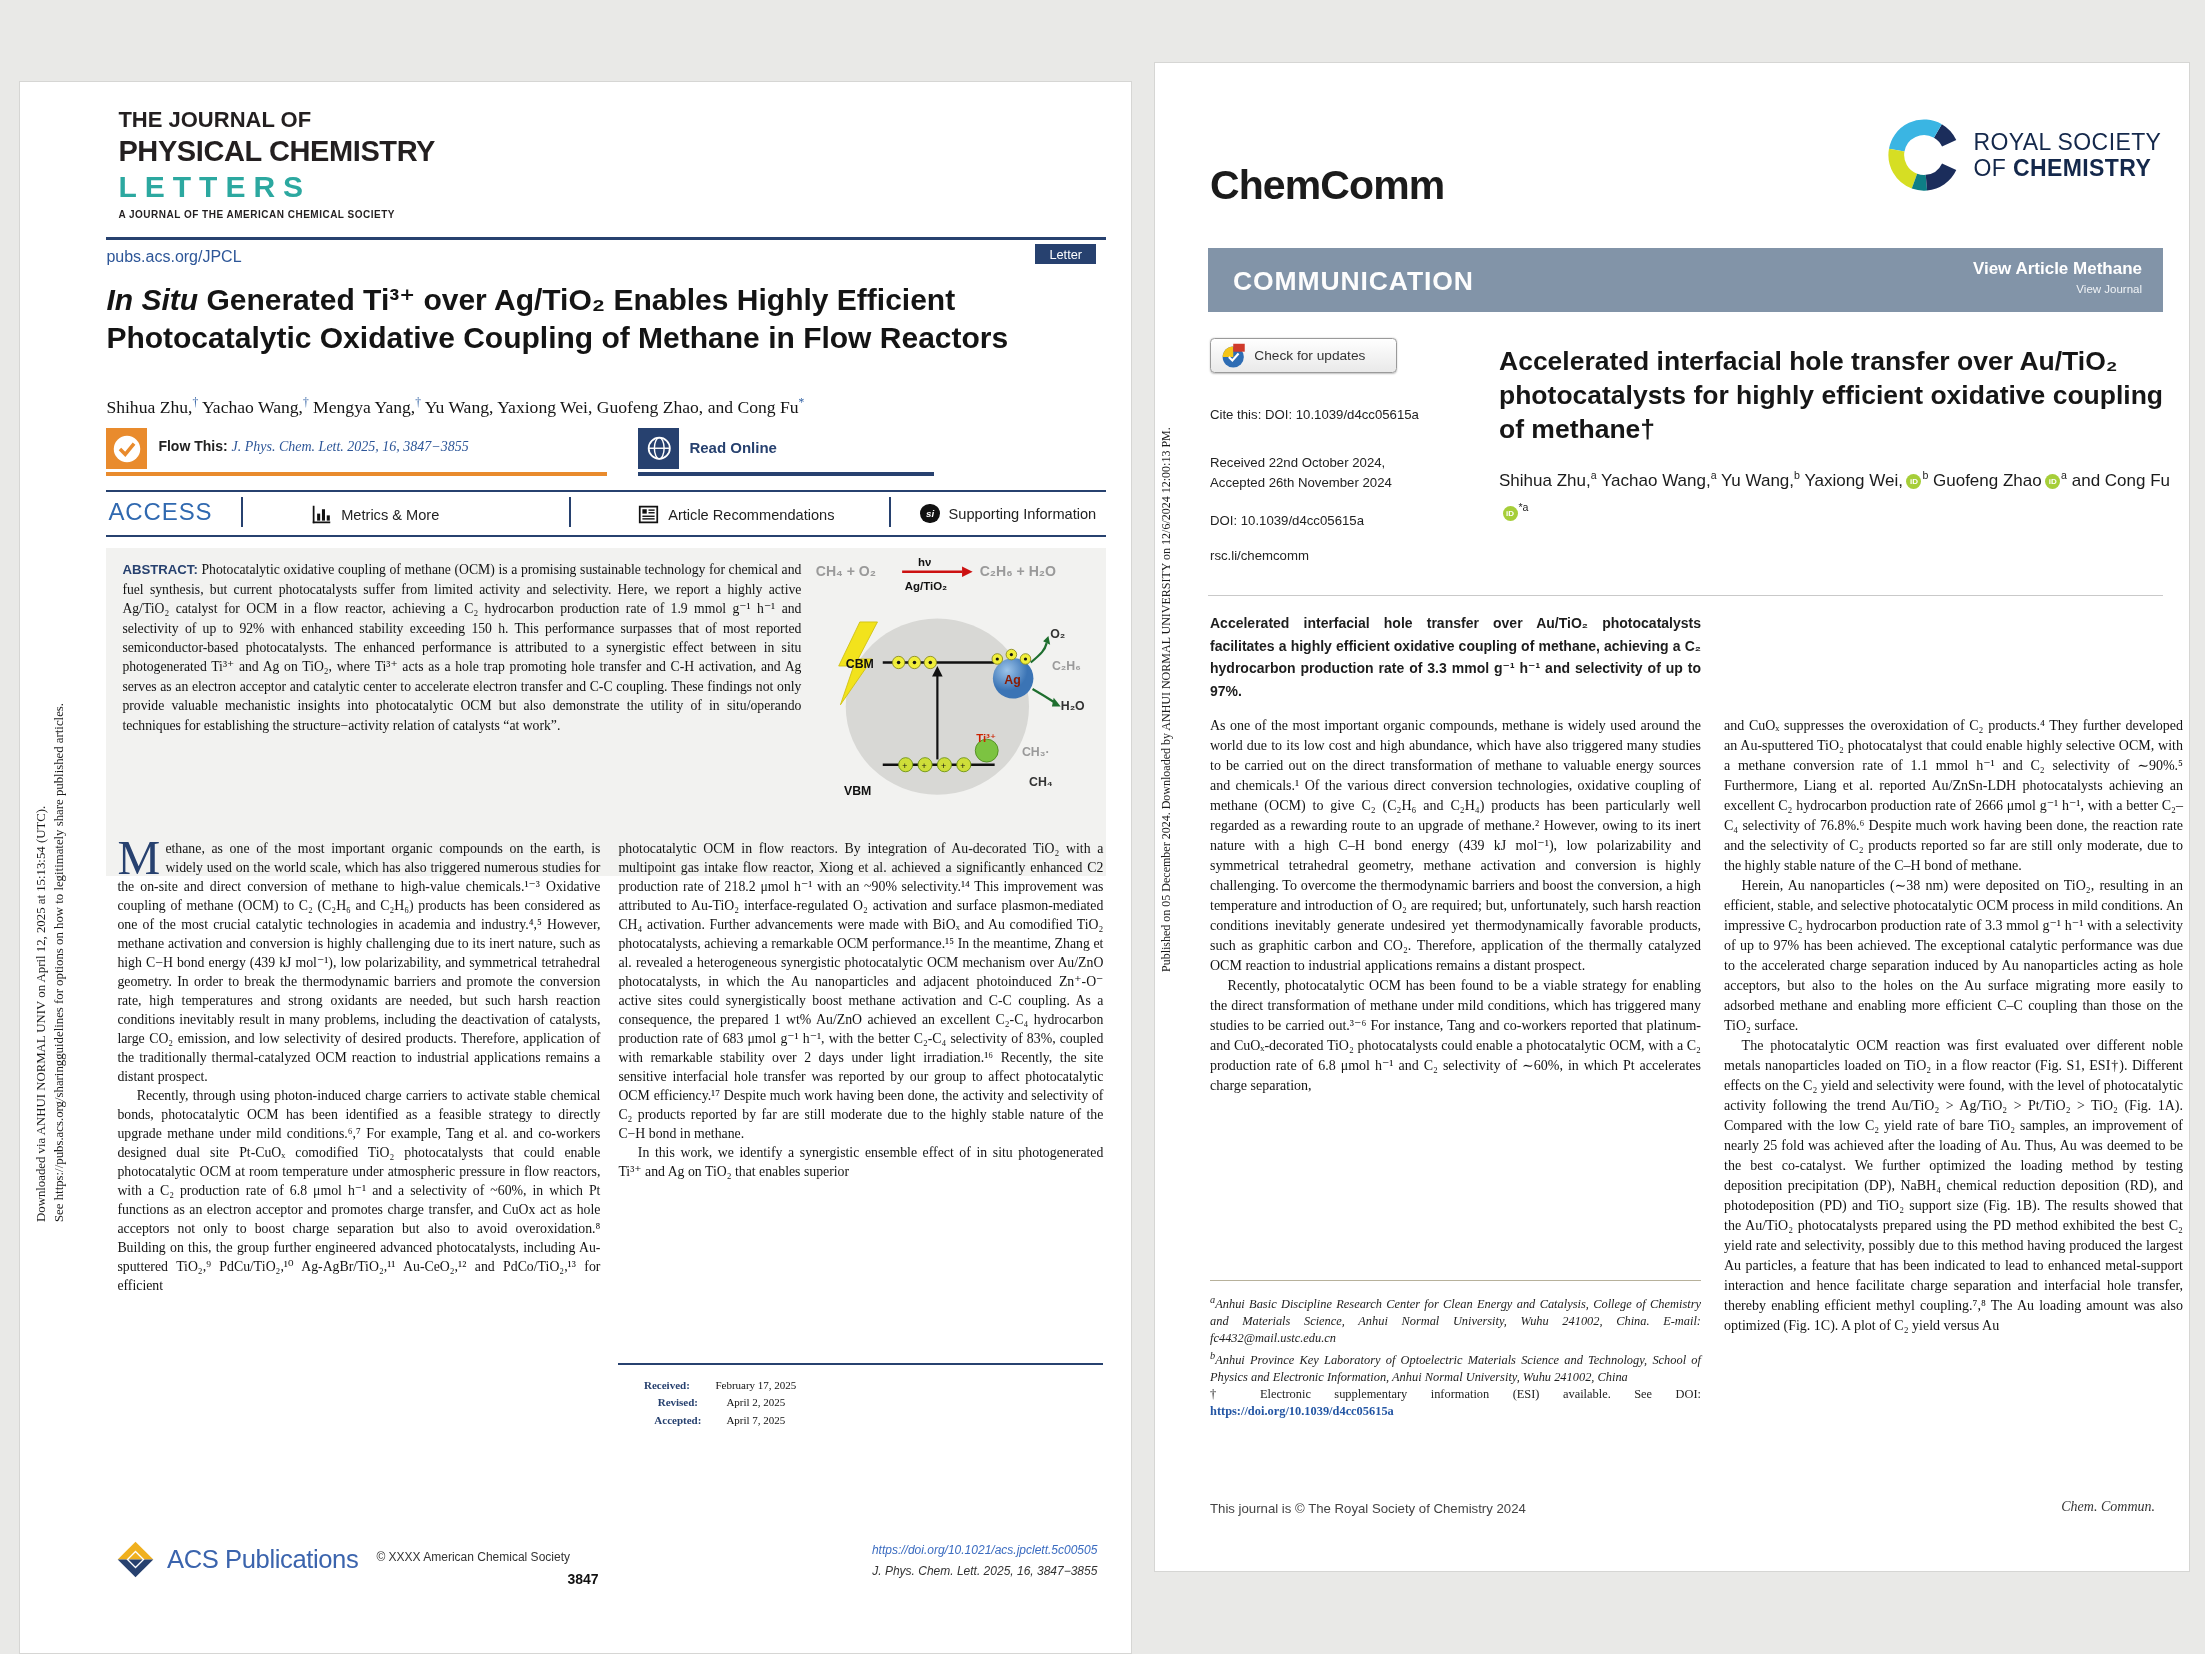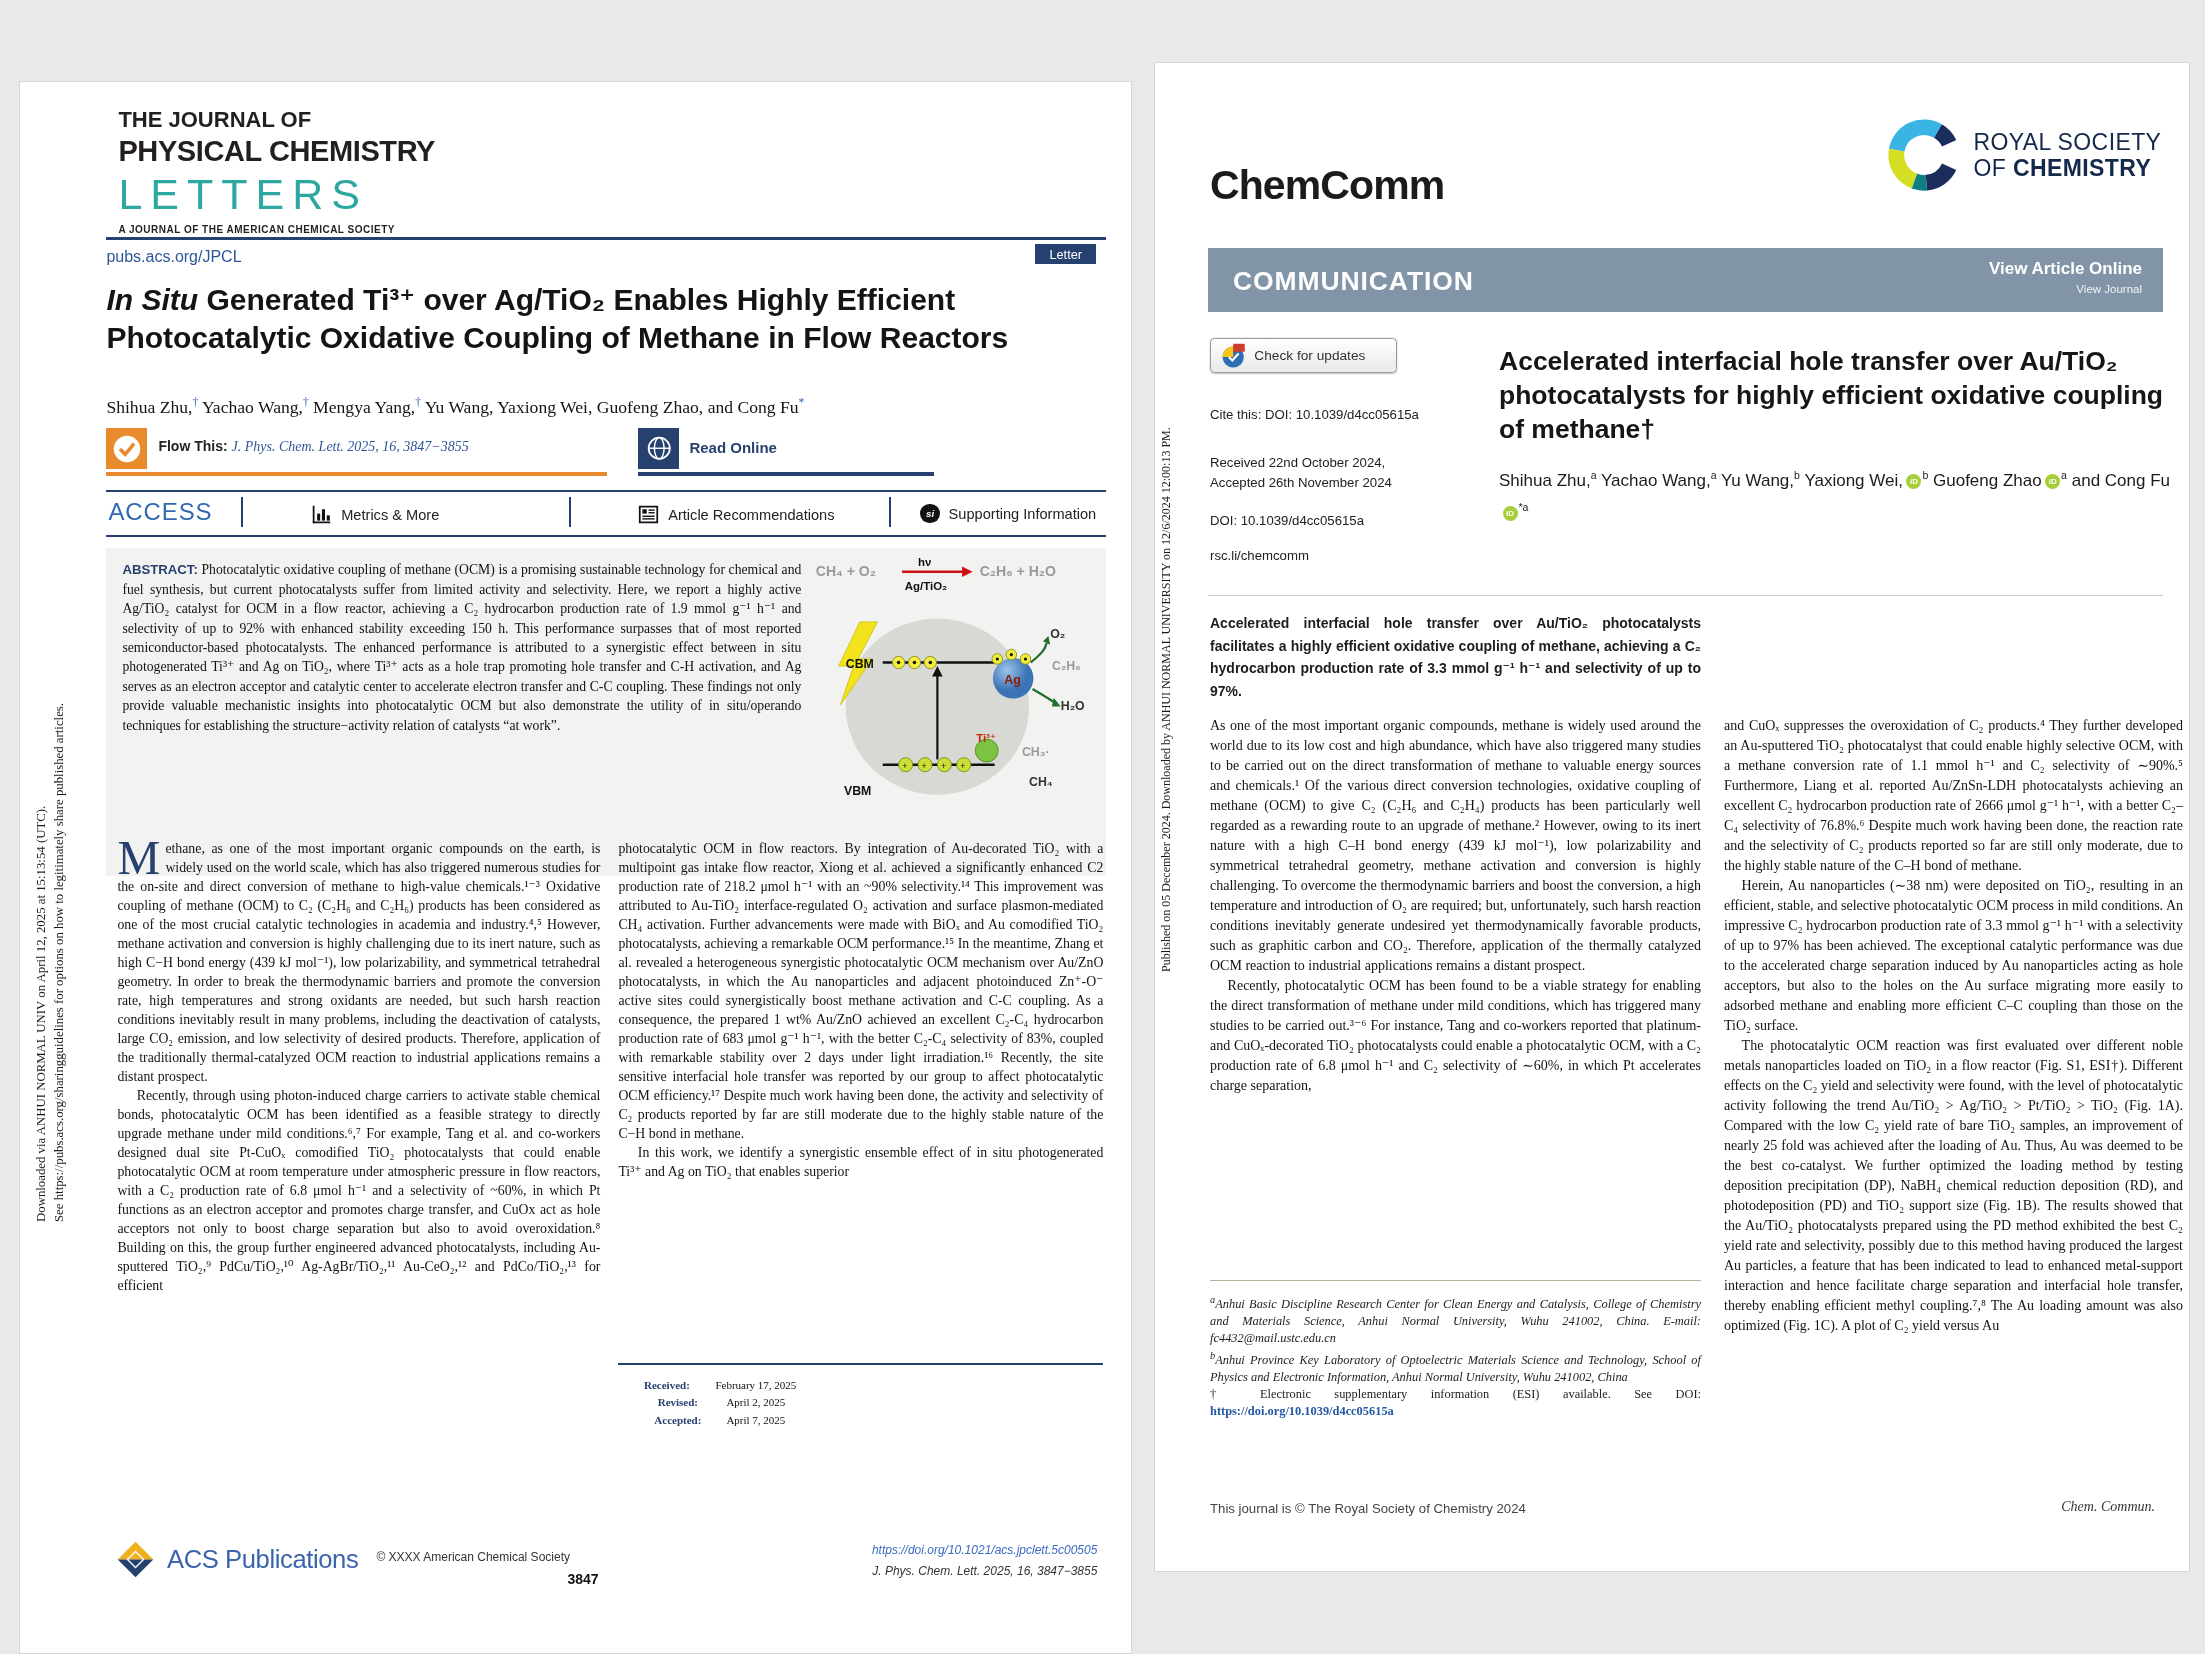--- a/index.html
+++ b/index.html
@@ -11,21 +11,21 @@
   .abs{position:absolute;}
   a{text-decoration:none;cursor:pointer;}
 
   
   .serif{font-family:"Liberation Serif","DejaVu Serif",serif;}
   .acs-side{position:absolute;left:12.4px;top:1140px;width:0;height:0;}
   .acs-side-inner{transform:rotate(-90deg);transform-origin:0 0;width:732px;
       font-family:"Liberation Serif","DejaVu Serif",serif;font-size:12.8px;line-height:17.6px;color:#1a1a1a;white-space:nowrap;}
   .mh1{font-size:22px;font-weight:700;color:#231f20;letter-spacing:0px;}
   .mh2{font-size:29px;font-weight:700;color:#231f20;letter-spacing:-0.4px;margin-top:1.8px;}
-  .mh3{font-size:43px;font-weight:400;color:#2ca8a0;letter-spacing:8px;margin-top:1.8px;}
+  .mh3{font-size:30px;font-weight:700;color:#2ca8a0;letter-spacing:8px;margin-top:1.8px;}
   .mh4{font-size:10px;font-weight:700;color:#231f20;letter-spacing:0.5px;margin-top:5.3px;}
   .rule-navy{background:#27416f;}
   .acs-url{font-size:16px;font-weight:400;color:#2d5698;}
   .letter-badge{background:#27416f;color:#fff;font-size:12.8px;padding:2.6px 14px;}
   .acs-title{font-size:30px;line-height:38px;font-weight:700;color:#141414;margin:0;}
   .acs-authors{font-size:17.6px;color:#141414;}
   .acs-authors sup{color:#2e5fa3;font-size:11.5px;}
   .cite-label{font-size:14px;font-weight:700;color:#222;}
   .cite-ref{font-size:14px;font-style:italic;color:#2d5698;}
   .readonline{font-size:15px;font-weight:700;color:#27416f;}
@@ -288,21 +288,21 @@
       <path d="M42.6 69.9 A30 30 0 0 0 67.2 52.7" stroke="#1b2d5b" stroke-width="17" fill="none"></path>
     </svg>
     <div class="rsc-name">
       <div>ROYAL SOCIETY</div>
       <div><span>OF </span><b>CHEMISTRY</b></div>
     </div>
   </div>
 
   <div class="abs cc-banner" style="left:53px;top:185px;width:955px;height:64px;">
     <span class="abs cc-banner-type" style="left:25px;top:17.6px;">COMMUNICATION</span>
-    <a class="abs cc-view1" style="right:21px;top:10.6px;">View Article Online</a>
+    <a class="abs cc-view1" style="right:21px;top:10.6px;">View Article Methane</a>
     <a class="abs cc-view2" style="right:21px;top:35px;">View Journal</a>
   </div>
 
   <a class="abs chk-btn" style="left:55px;top:275px;">
     <svg width="26.5" height="26.5" viewBox="0 0 30 30">
       <circle cx="15" cy="17" r="12" fill="#2e6db4"></circle>
       <path d="M15 5 A12 12 0 0 0 3 17 L15 17 Z" fill="#f5c518"></path>
       <rect x="15" y="2" width="13" height="9" fill="#d03a2b"></rect>
       <path d="M10 17 l4 4 l7 -8" stroke="#fff" stroke-width="2.4" fill="none"></path>
     </svg>

